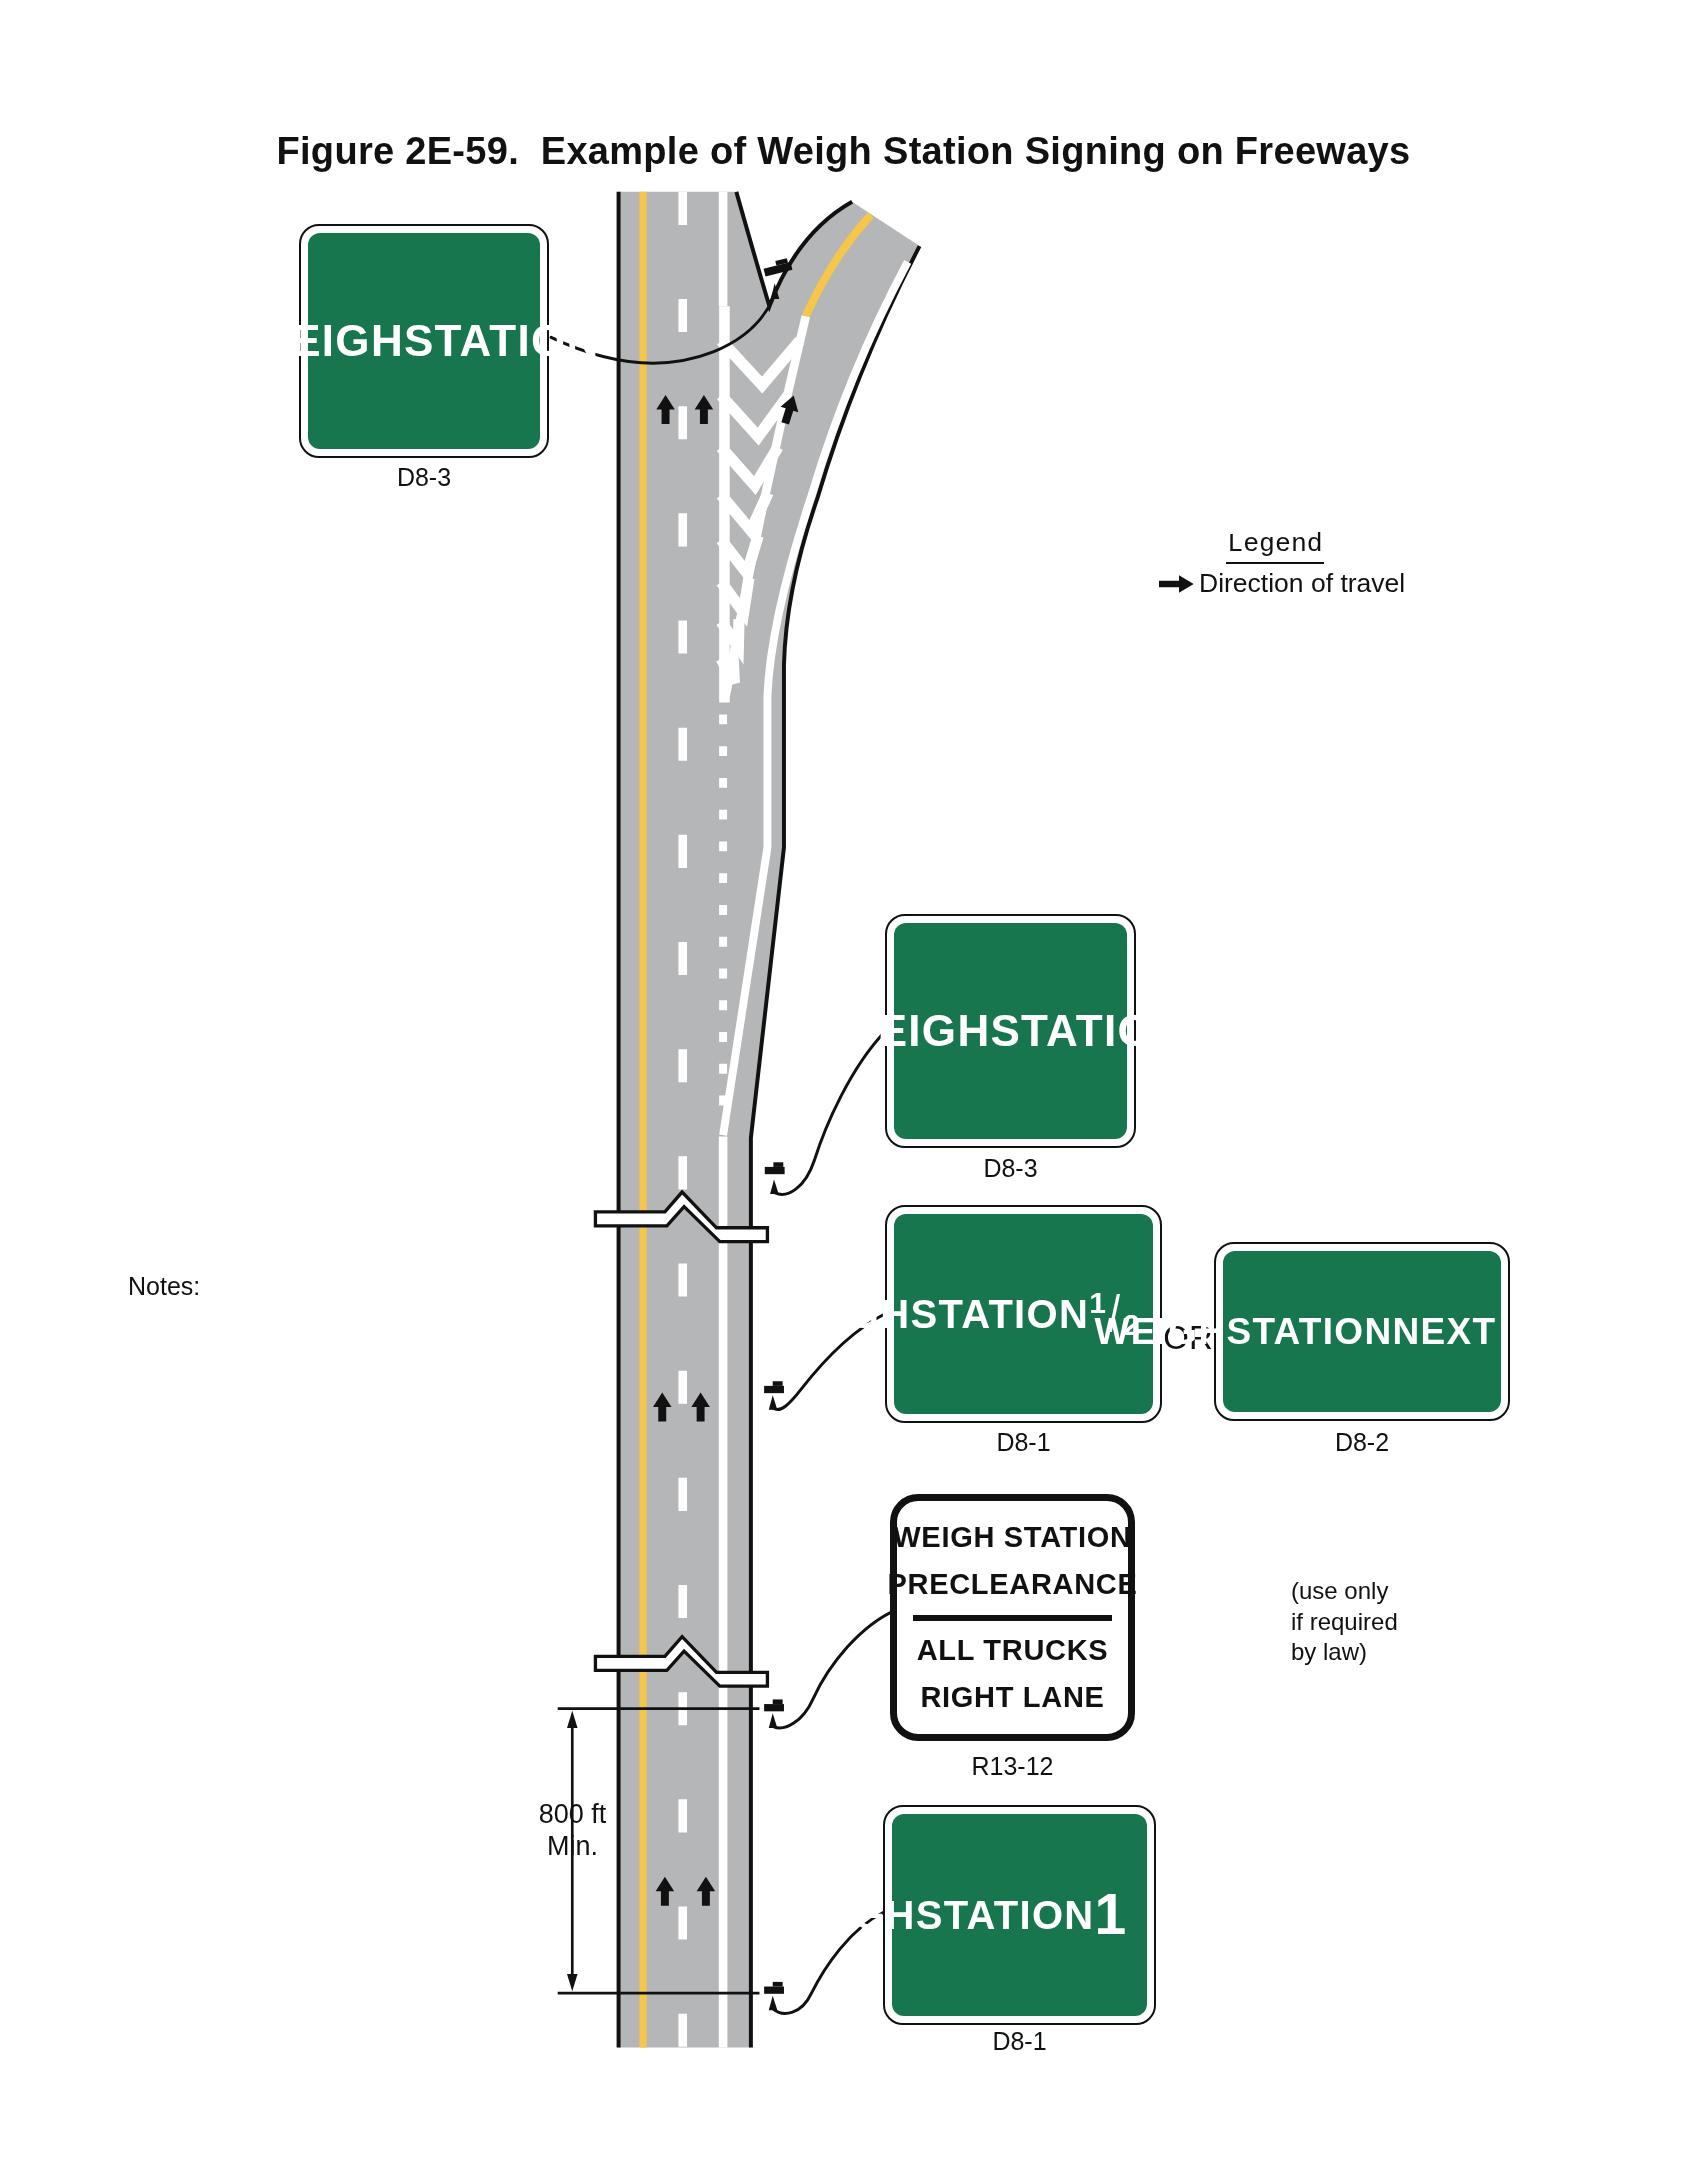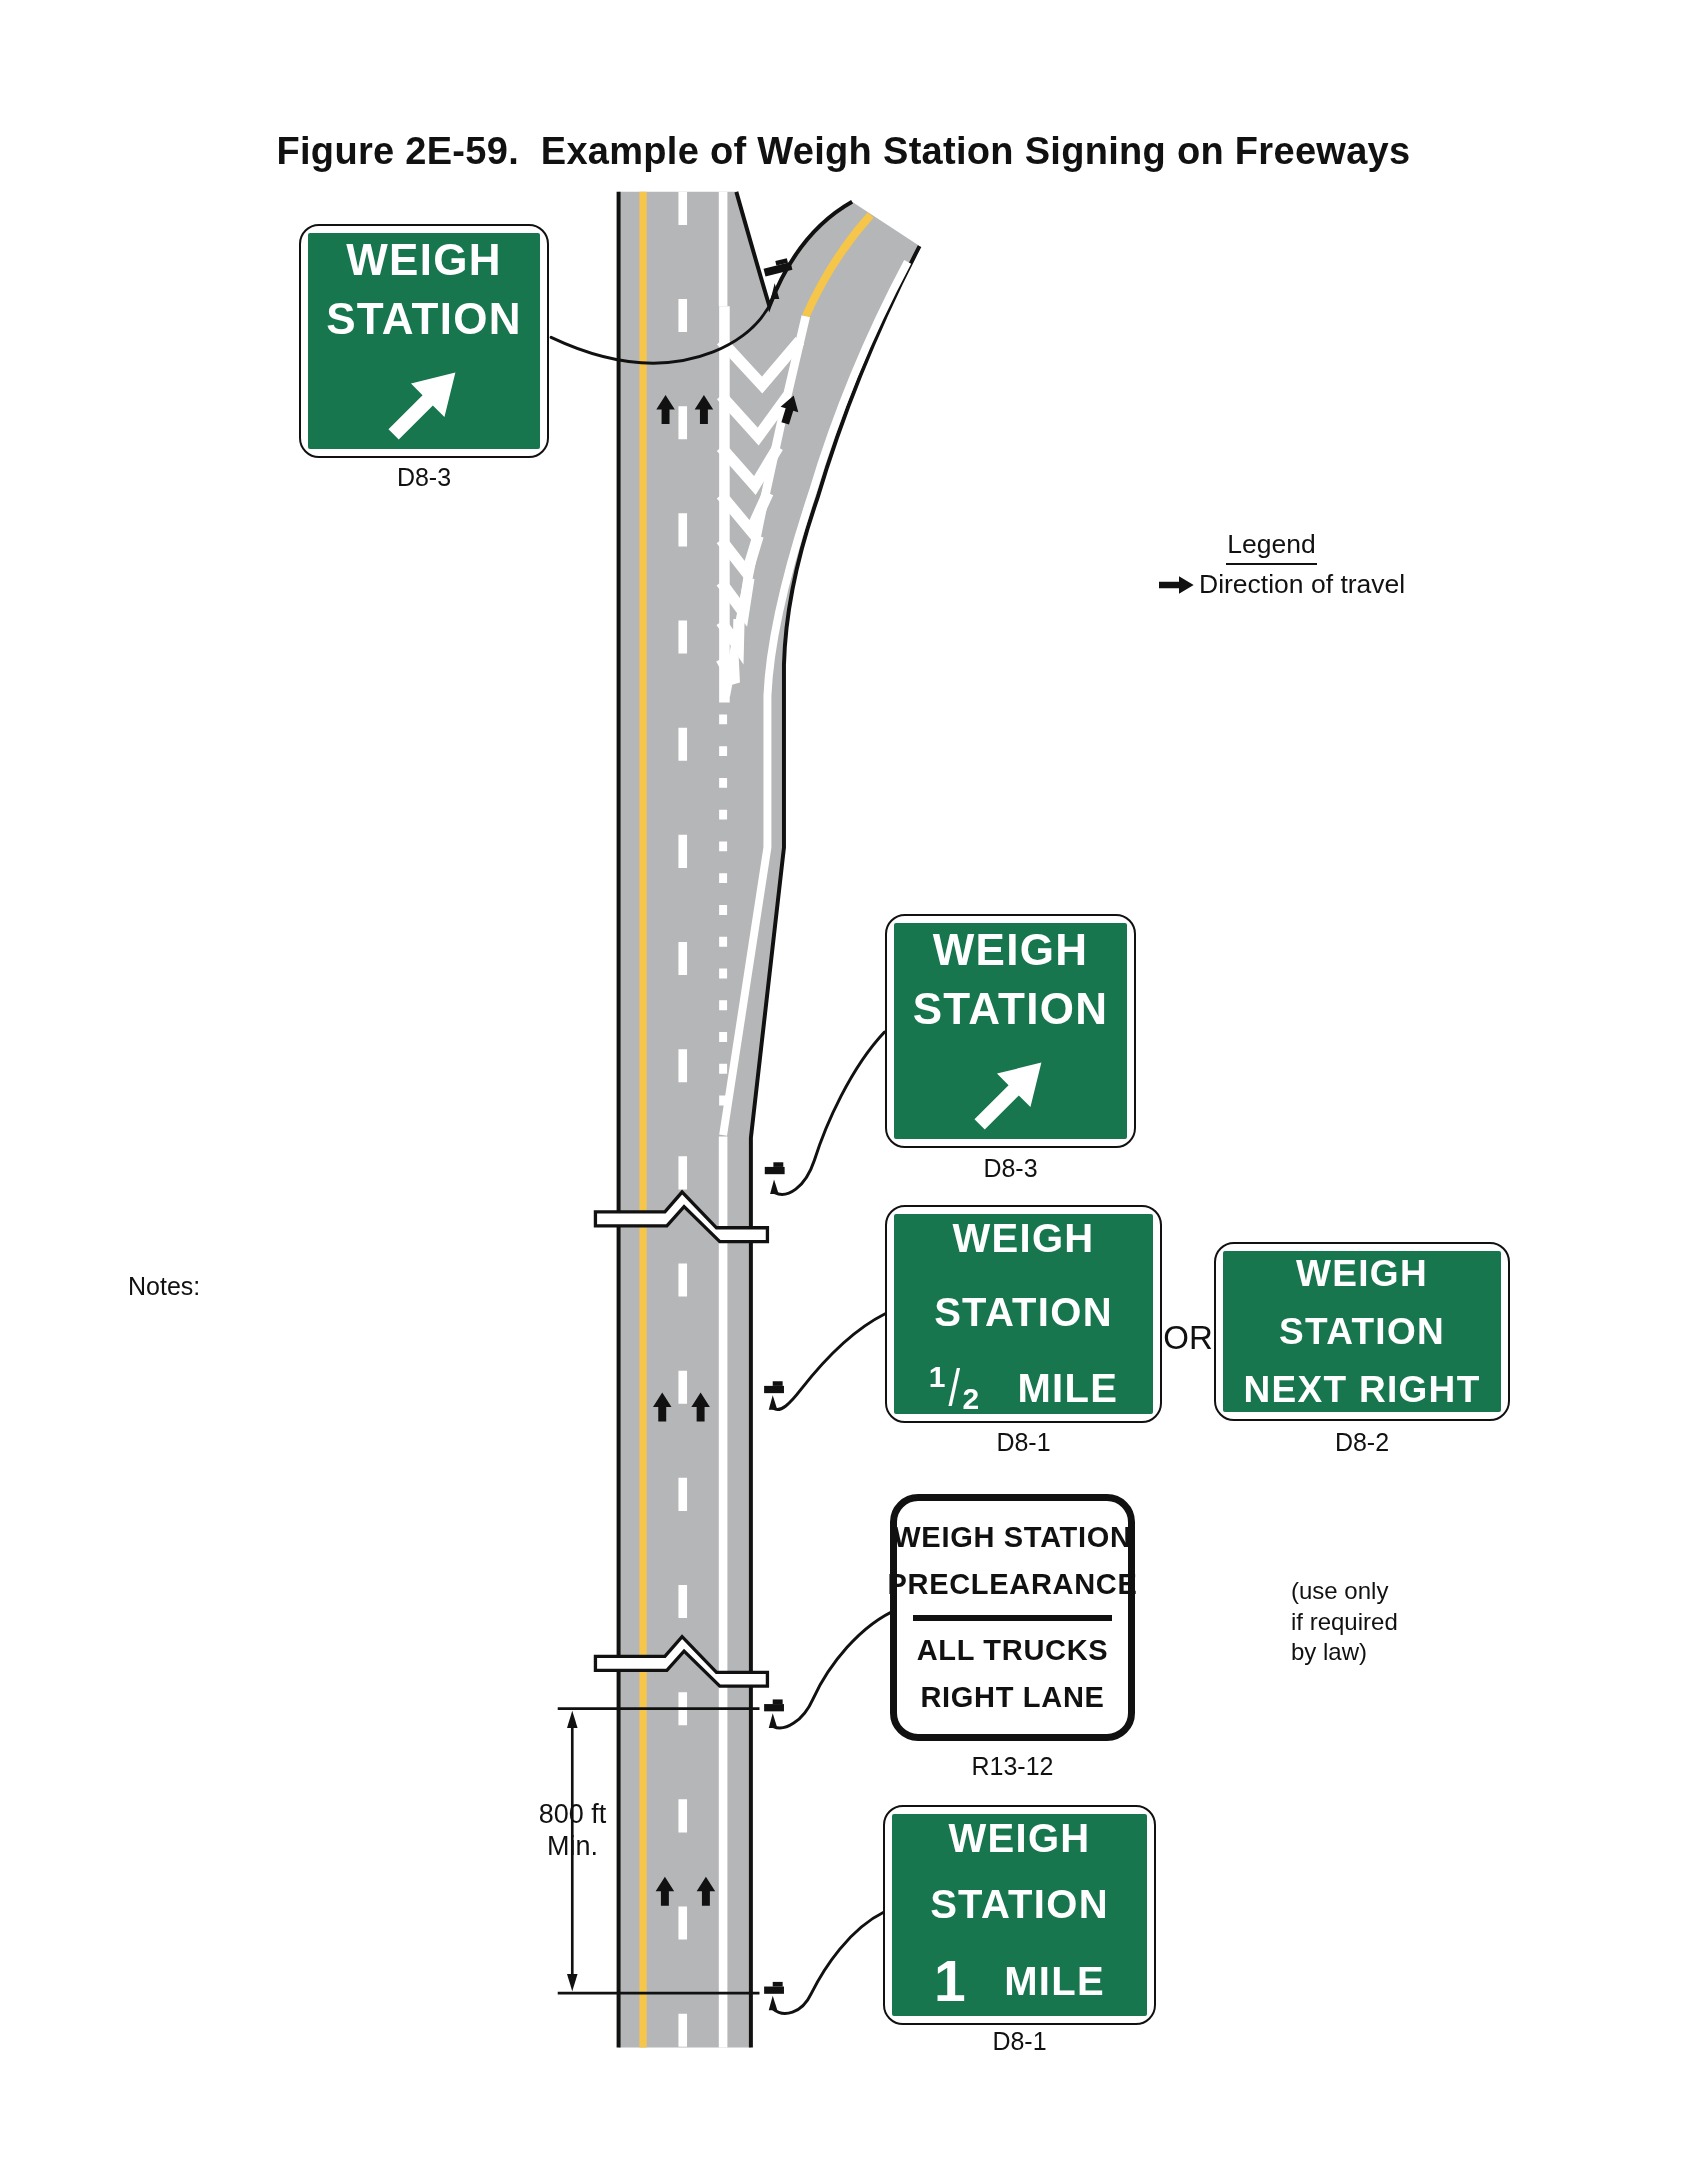--- a/index.html
+++ b/index.html
@@ -6,22 +6,22 @@
   .page{position:relative;width:1687px;height:2183px;background:#fff;overflow:hidden;
         font-family:"Liberation Sans",sans-serif;color:#111;}
   .abs{position:absolute;}
   svg{display:block;}
   
   .title{position:absolute;left:0;top:130px;width:1687px;text-align:center;
          font-size:38px;font-weight:700;letter-spacing:0.3px;white-space:pre;}
   
   .sign{position:absolute;box-sizing:border-box;}
   .gsign{background:var(--white,#fff);border:2.6px solid var(--ink,#111);border-radius:20px;padding:6.6px;}
-  .gsign .face{width:100%;height:100%;background:var(--sign_green,#18764F);border-radius:2px;
-               display:flex;flex-direction:column;align-items:center;justify-content:space-between;
+  .gsign .face{width:100%;height:100%;background:var(--sign_green,#18764F);border-radius:12px;
+               display:flex;flex-direction:row;align-items:center;justify-content:center;
                color:#fff;box-sizing:border-box;}
   .sline{font-weight:700;letter-spacing:1.3px;line-height:1.22;white-space:nowrap;}
   .fs66 .sline{font-size:44px;}
   .fs60 .sline{font-size:40px;}
   .fs56 .sline{font-size:37px;}
   .ne-arrow{margin-top:6.6px;}
   .mile-line{display:flex;align-items:center;}
   .frac{display:inline-flex;align-items:center;line-height:1;}
   .frac .num{font-size:30px;transform:translateY(-10.6px);}
   .frac .sl{font-size:52px;font-weight:400;transform:translateY(0) scaleX(.8);}
@@ -31,21 +31,21 @@
   
   .rsign{background:var(--white,#fff);border:7.3px solid var(--ink,#111);border-radius:28px;
          display:flex;flex-direction:column;align-items:center;justify-content:center;color:var(--ink,#111);}
   .rline{font-size:29px;font-weight:700;letter-spacing:0.7px;line-height:1.62;white-space:nowrap;}
   .rdivider{height:6px;width:86%;background:var(--ink,#111);margin:6.6px 0;}
   
   .ref{position:absolute;font-size:25px;text-align:center;}
   .or{position:absolute;font-size:33px;text-align:center;}
   .legend{position:absolute;left:1159px;top:529px;}
   .legend-heading{display:inline-block;margin-left:67px;font-size:26.5px;
-                  border-bottom:2px solid #111;padding:0 1.3px 3.3px 1.3px;}
+                  border-bottom:2px solid #111;padding:0 1.3px 3.3px 1.3px;font-family:Liberation Mono, monospace;}
   .legend-row{display:flex;align-items:center;gap:4px;margin-top:4px;font-size:26.5px;}
   .notes{position:absolute;left:128px;top:1272px;width:471px;}
   .notes-heading{font-size:25px;margin-bottom:14.6px;}
   .notes-body{font-size:25px;line-height:1.21;}
   .usage-note{position:absolute;left:1291px;top:1576px;font-size:24px;line-height:1.28;}
   .dim-label{position:absolute;left:513px;top:1798px;width:119px;text-align:center;
              font-size:27px;line-height:1.2;}
 </style>
 </head>
 <body>

